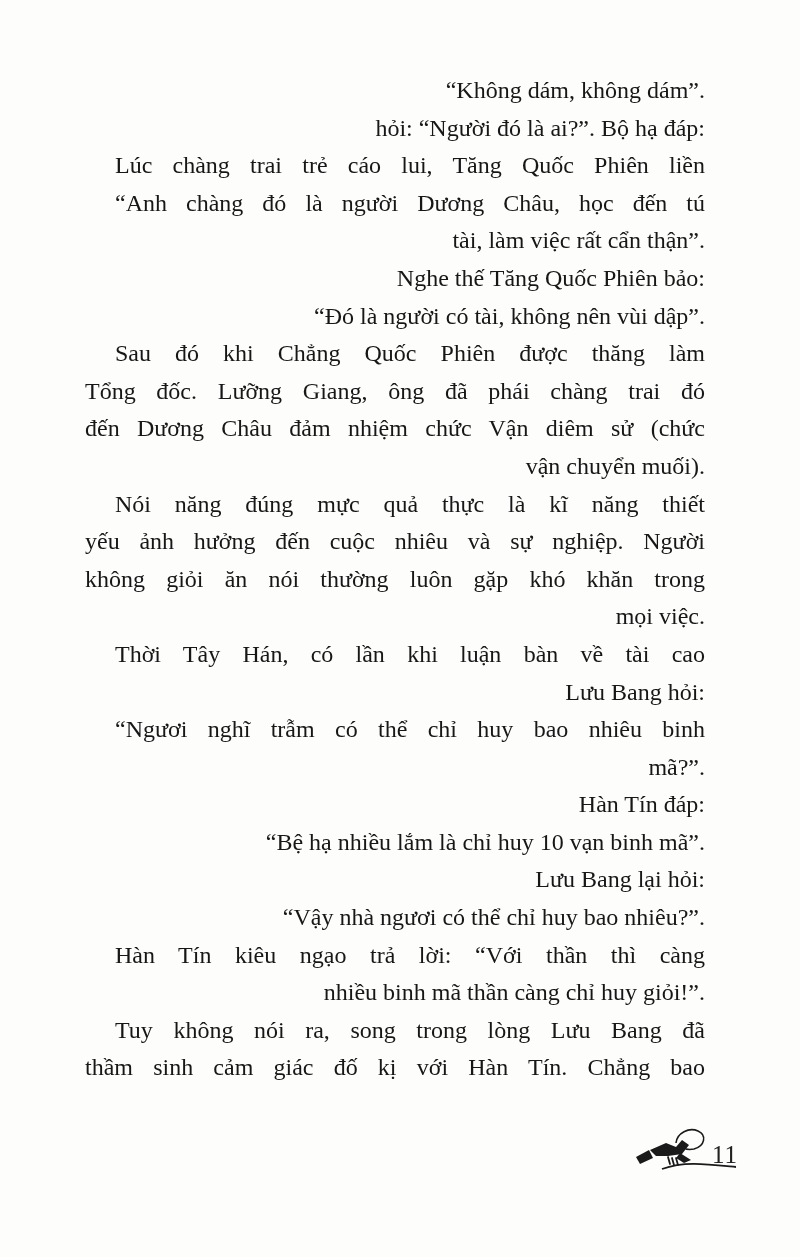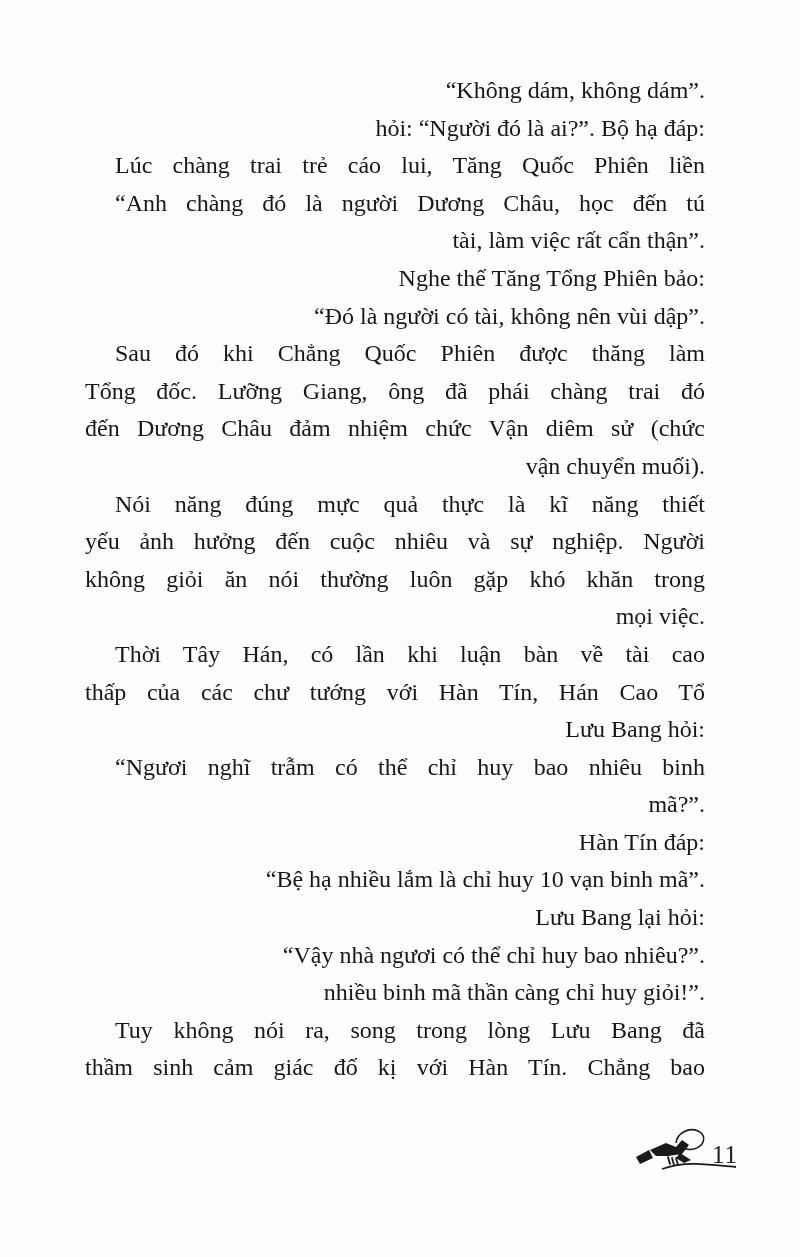--- a/index.html
+++ b/index.html
@@ -52,59 +52,59 @@
       </div>
       <div class="para">
         <div class="line">hỏi: “Người đó là ai?”. Bộ hạ đáp:</div>
         <div class="line j first">Lúc chàng trai trẻ cáo lui, Tăng Quốc Phiên liền</div>
       </div>
       <div class="para">
         <div class="line j first">“Anh chàng đó là người Dương Châu, học đến tú</div>
         <div class="line">tài, làm việc rất cẩn thận”.</div>
       </div>
       <div class="para">
-        <div class="line first">Nghe thế Tăng Tổng Phiên bảo:</div>
+        <div class="line first">Nghe thế Tăng Quốc Phiên bảo:</div>
       </div>
       <div class="para">
         <div class="line first">“Đó là người có tài, không nên vùi dập”.</div>
       </div>
       <div class="para">
         <div class="line j first">Sau đó khi Chẳng Quốc Phiên được thăng làm</div>
         <div class="line j">Tổng đốc. Lưỡng Giang, ông đã phái chàng trai đó</div>
         <div class="line j">đến Dương Châu đảm nhiệm chức Vận diêm sử (chức</div>
         <div class="line">vận chuyển muối).</div>
       </div>
       <div class="para">
         <div class="line j first">Nói năng đúng mực quả thực là kĩ năng thiết</div>
         <div class="line j">yếu ảnh hưởng đến cuộc nhiêu và sự nghiệp. Người</div>
         <div class="line j">không giỏi ăn nói thường luôn gặp khó khăn trong</div>
         <div class="line">mọi việc.</div>
       </div>
       <div class="para">
         <div class="line j first">Thời Tây Hán, có lần khi luận bàn về tài cao</div>
-        <div class="line j">thấp của các chư tướng với Hàn Tín, Hán Cao Tổ</div>
         <div class="line">Lưu Bang hỏi:</div>
       </div>
       <div class="para">
         <div class="line j first">“Ngươi nghĩ trẫm có thể chỉ huy bao nhiêu binh</div>
         <div class="line">mã?”.</div>
       </div>
       <div class="para">
         <div class="line first">Hàn Tín đáp:</div>
       </div>
       <div class="para">
         <div class="line first">“Bệ hạ nhiều lắm là chỉ huy 10 vạn binh mã”.</div>
       </div>
       <div class="para">
         <div class="line first">Lưu Bang lại hỏi:</div>
       </div>
       <div class="para">
         <div class="line first">“Vậy nhà ngươi có thể chỉ huy bao nhiêu?”.</div>
       </div>
       <div class="para">
+        <div class="line j first">Hàn Tín kiêu ngạo trả lời: “Với thần thì càng</div>
         <div class="line">nhiều binh mã thần càng chỉ huy giỏi!”.</div>
       </div>
       <div class="para">
         <div class="line j first">Tuy không nói ra, song trong lòng Lưu Bang đã</div>
         <div class="line j">thầm sinh cảm giác đố kị với Hàn Tín. Chẳng bao</div>
       </div>
     </div>
 
   <div class="footer">
     <svg width="106" height="46" viewBox="0 0 106 46" aria-hidden="true">

